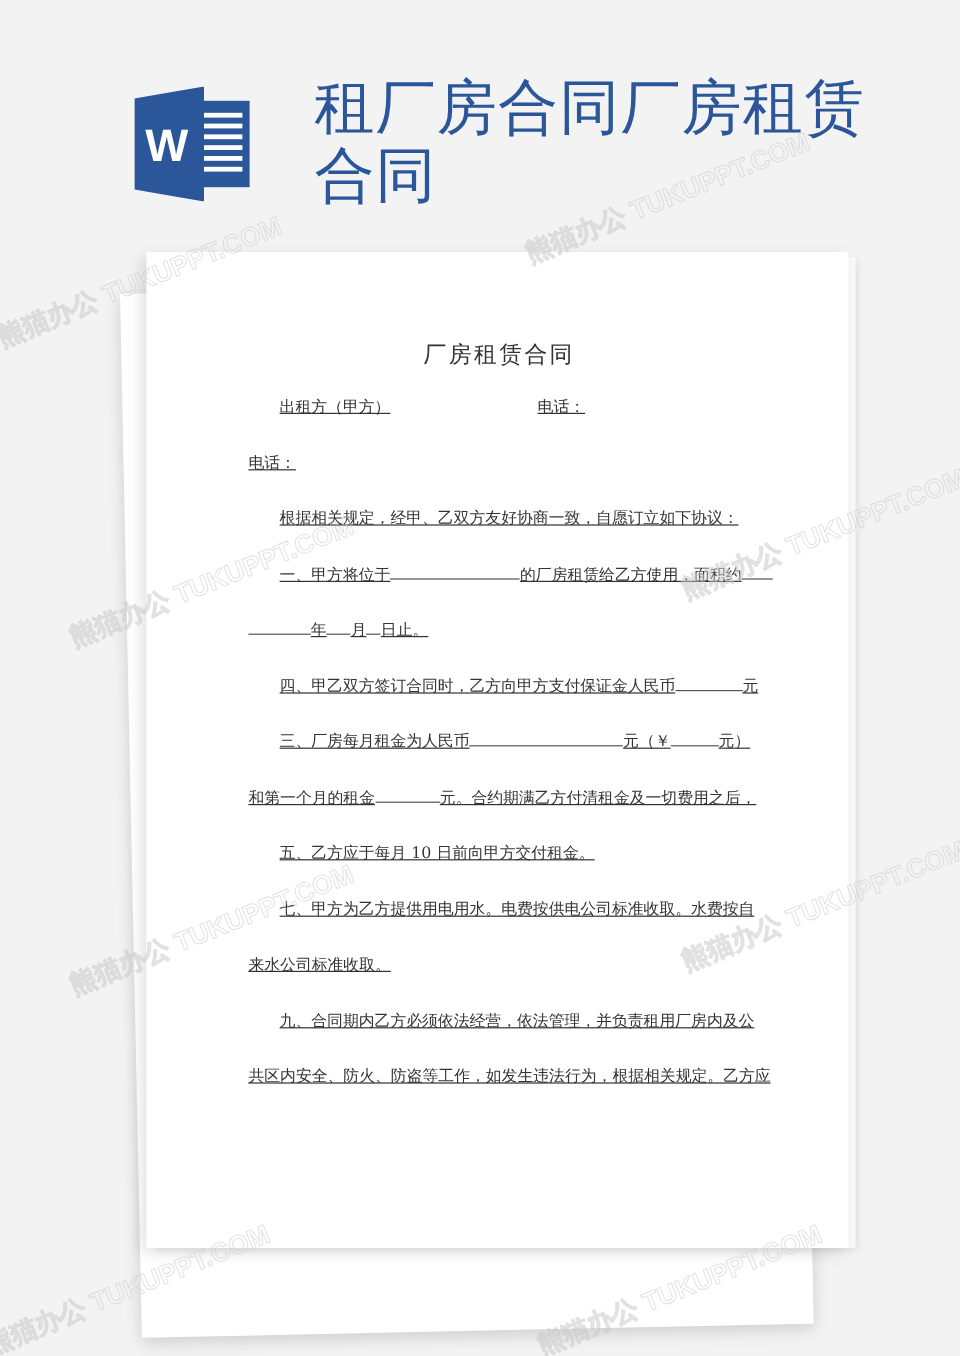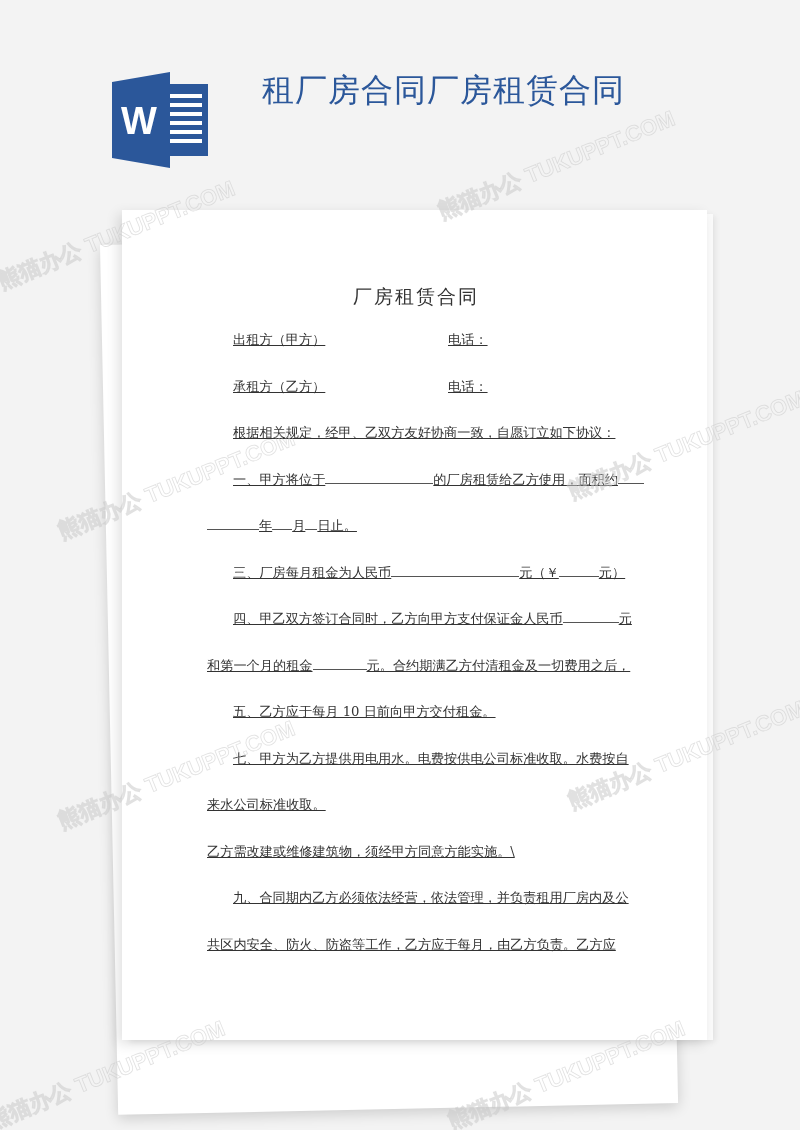--- a/index.html
+++ b/index.html
@@ -5,21 +5,21 @@
   html, body { margin: 0; padding: 0; }
   body {
     width: 800px; height: 1130px; position: relative; overflow: hidden;
     background: #f3f3f3;
     font-family: "DejaVu Sans", "Liberation Sans", sans-serif;
   }
   .header { position: absolute; left: 0; top: 0; width: 800px; height: 200px; }
   .word-icon { position: absolute; left: 112px; top: 72px; width: 100px; height: 96px; }
   .title {
     position: absolute; left: 262px; top: 62px; width: 470px;
-    font-size: 32px; line-height: 56px; color: #2b579a; font-weight: normal;
+    font-size: 50px; line-height: 56px; color: #2b579a; font-weight: normal;
     letter-spacing: 1px;
   }
   .watermark {
     position: absolute; font-family: "Liberation Sans", sans-serif;
     font-size: 22px; font-weight: bold; color: transparent;
     -webkit-text-stroke: 0.8px rgba(200,200,200,0.55);
     transform: rotate(-22deg); white-space: nowrap; pointer-events: none; z-index: 5;
   }
   .page-back {
     position: absolute; left: 100px; top: 245px; width: 560px; height: 870px;
@@ -72,45 +72,43 @@
 
 <div class="page">
   <div class="doc">
     <div class="doc-title">厂房租赁合同</div>
 
     <div class="p party">
       <span class="l">出租方（甲方）</span>
       <span>电话：</span>
     </div>
     <div class="p party">
-      <span class="l">承租方（乙方）</span>
       <span>电话：</span>
     </div>
 
     <p class="p indent">根据相关规定，经甲、乙双方友好协商一致，自愿订立如下协议：</p>
 
     <p class="p indent"><span>一、甲方将位于</span><span class="blank" style="width:108px"></span><span>的厂房租赁给乙方使用，面积约</span><span class="blank" style="width:26px"></span></p>
 
     <p class="p"><span class="blank" style="width:52px"></span><span>年</span><span class="blank" style="width:20px"></span><span>月</span><span class="blank" style="width:12px"></span><span>日止。</span></p>
 
+    <p class="p indent"><span>四、甲乙双方签订合同时，乙方向甲方支付保证金人民币</span><span class="blank" style="width:56px"></span><span>元</span></p>
+
     <p class="p indent"><span>三、厂房每月租金为人民币</span><span class="blank" style="width:128px"></span><span>元（￥</span><span class="blank" style="width:40px"></span><span>元）</span></p>
-
-    <p class="p indent"><span>四、甲乙双方签订合同时，乙方向甲方支付保证金人民币</span><span class="blank" style="width:56px"></span><span>元</span></p>
     <p class="p"><span>和第一个月的租金</span><span class="blank" style="width:54px"></span><span>元。合约期满乙方付清租金及一切费用之后，</span></p>
 
     <p class="p indent">五、乙方应于每月 10 日前向甲方交付租金。</p>
 
 
     <p class="p indent">七、甲方为乙方提供用电用水。电费按供电公司标准收取。水费按自</p>
     <p class="p">来水公司标准收取。</p>
 
-    <p class="p">乙方需改建或维修建筑物，须经甲方同意方能实施。\</p>
 
     <p class="p indent">九、合同期内乙方必须依法经营，依法管理，并负责租用厂房内及公</p>
-    <p class="p">共区内安全、防火、防盗等工作，乙方应于每月，由乙方负责。乙方应</p>
+    <p class="p">共区内安全、防火、防盗等工作，如发生违法行为，根据相关规定。乙方应</p>
   </div>
 </div>
 
 <div class="watermark" style="left:-10px;top:220px">熊猫办公 TUKUPPT.COM</div>
 <div class="watermark" style="left:430px;top:150px">熊猫办公 TUKUPPT.COM</div>
 <div class="watermark" style="left:50px;top:470px">熊猫办公 TUKUPPT.COM</div>
 <div class="watermark" style="left:560px;top:430px">熊猫办公 TUKUPPT.COM</div>
 <div class="watermark" style="left:50px;top:760px">熊猫办公 TUKUPPT.COM</div>
 <div class="watermark" style="left:560px;top:740px">熊猫办公 TUKUPPT.COM</div>
 <div class="watermark" style="left:-20px;top:1060px">熊猫办公 TUKUPPT.COM</div>

